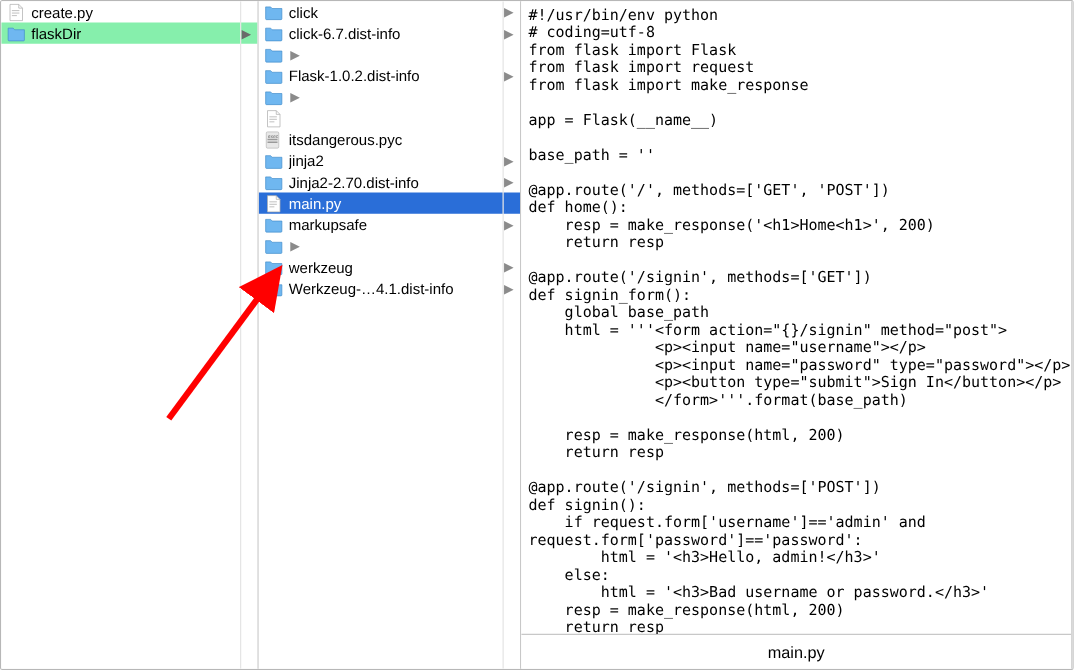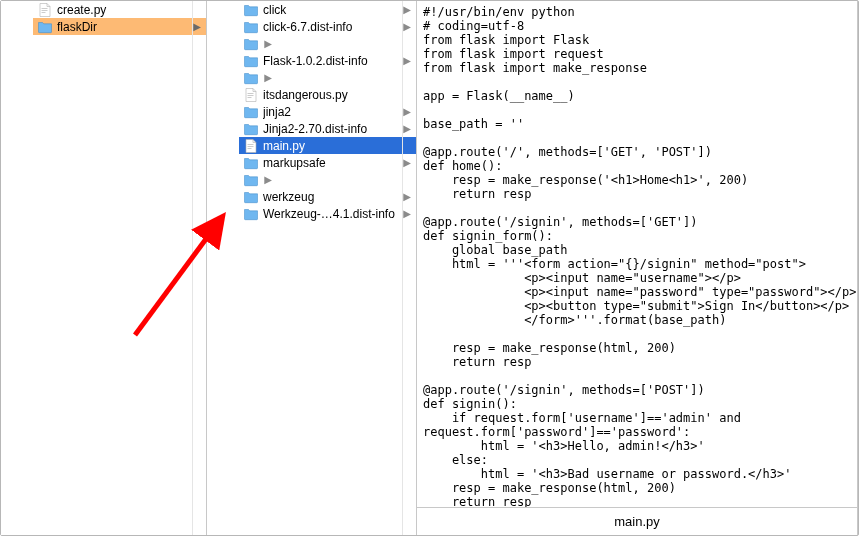--- a/index.html
+++ b/index.html
@@ -2,26 +2,26 @@
 <html><head>
 <meta charset="utf-8">
 <style>
   * { box-sizing: border-box; margin: 0; padding: 0; font-family: -apple-system, "Lucida Grande", "Helvetica Neue", Arial, sans-serif; }
   body { width: 859px; height: 536px; background: #fff; overflow: hidden; position: relative; }
   .finder { display: flex; width: 100%; height: 100%; border: 1px solid #b7b7b7; border-radius: 2px; }
   .column { border-right: 1px solid #c8c8c8; overflow: hidden; background: #fff; position: relative; }
   .col1 { width: 206px; }
   .col2 { width: 210px; }
   .col3 { flex: 1; display: flex; flex-direction: column; }
-  .item { display: flex; align-items: center; height: 17px; padding: 0 4px; font-size: 12px; color: #000; cursor: default; user-select: none; margin-left: 32px; }
+  .item { display: flex; align-items: center; height: 17px; padding: 0 4px; font-size: 12px; color: #000; cursor: default; user-select: none; }
   .item .icon { width: 16px; height: 16px; margin-right: 4px; display: inline-flex; align-items: center; justify-content: center; }
   .item .label { flex: 1; white-space: nowrap; overflow: hidden; text-overflow: ellipsis; }
   .item .chevron { width: 10px; text-align: center; color: #8b8b8b; font-size: 10px; }
   .item.selected-blue { background: #2a6ed8; color: #fff; }
-  .item.selected-grey { background: #fdba74; }
+  .item.selected-grey { background: #86efac; }
   .item.selected-grey .chevron { color: #6a6a6a; }
   .preview { flex: 1; overflow: auto; padding: 2px 2px 2px 2px; }
   .code { font-family: "Menlo", "Monaco", Consolas, monospace; font-size: 12px; line-height: 14px; white-space: pre; color: #000; padding: 2px 4px; }
   .filename-bar { height: 28px; border-top: 1px solid #c8c8c8; display: flex; align-items: center; justify-content: center; font-size: 13px; color: #000; }
   .scrollbar-hint { position: absolute; right: 0; top: 0; width: 14px; height: 100%; border-left: 1px solid #e5e5e5; }
 
   
   .arrow-svg { position: absolute; left: 130px; top: 210px; pointer-events: none; }
 </style>
 </head>
@@ -104,21 +104,31 @@
         <div class="item">
           <span class="icon">
             <svg width="16" height="16" viewBox="0 0 16 16">
               <path d="M3 1.5h7l3 3v10H3z" fill="#fff" stroke="#b0b0b0" stroke-width=".6"></path>
               <path d="M10 1.5v3h3" fill="none" stroke="#b0b0b0" stroke-width=".6"></path>
               <rect x="4.5" y="6" width="6" height=".9" fill="#c7c7c7"></rect>
               <rect x="4.5" y="8" width="6" height=".9" fill="#c7c7c7"></rect>
               <rect x="4.5" y="10" width="4" height=".9" fill="#c7c7c7"></rect>
             </svg>
           </span>
-          <span class="label">itsdangerous.py</span>
+        </div>
+        <div class="item">
+          <span class="icon">
+            <svg width="16" height="16" viewBox="0 0 16 16">
+              <rect x="2" y="1.5" width="10" height="13" rx="1" fill="#e8e8e8" stroke="#b0b0b0" stroke-width=".5"></rect>
+              <rect x="3" y="7" width="8" height="1.2" fill="#9a9a9a"></rect>
+              <rect x="3" y="9.2" width="8" height="1.2" fill="#9a9a9a"></rect>
+              <text x="3.2" y="6" font-size="4" fill="#666" font-family="monospace">exec</text>
+            </svg>
+          </span>
+          <span class="label">itsdangerous.pyc</span>
         </div>
         <div class="item">
           <span class="icon">
             <svg width="16" height="16" viewBox="0 0 16 16">
               <path d="M1.5 3.5h4l1.2 1.3h7.8v8.2a.7.7 0 0 1-.7.7H2.2a.7.7 0 0 1-.7-.7V3.5z" fill="#6fb7f0" stroke="#3a87c7" stroke-width=".5"></path>
             </svg>
           </span>
           <span class="label">jinja2</span>
           <span class="chevron">▶</span>
         </div>

